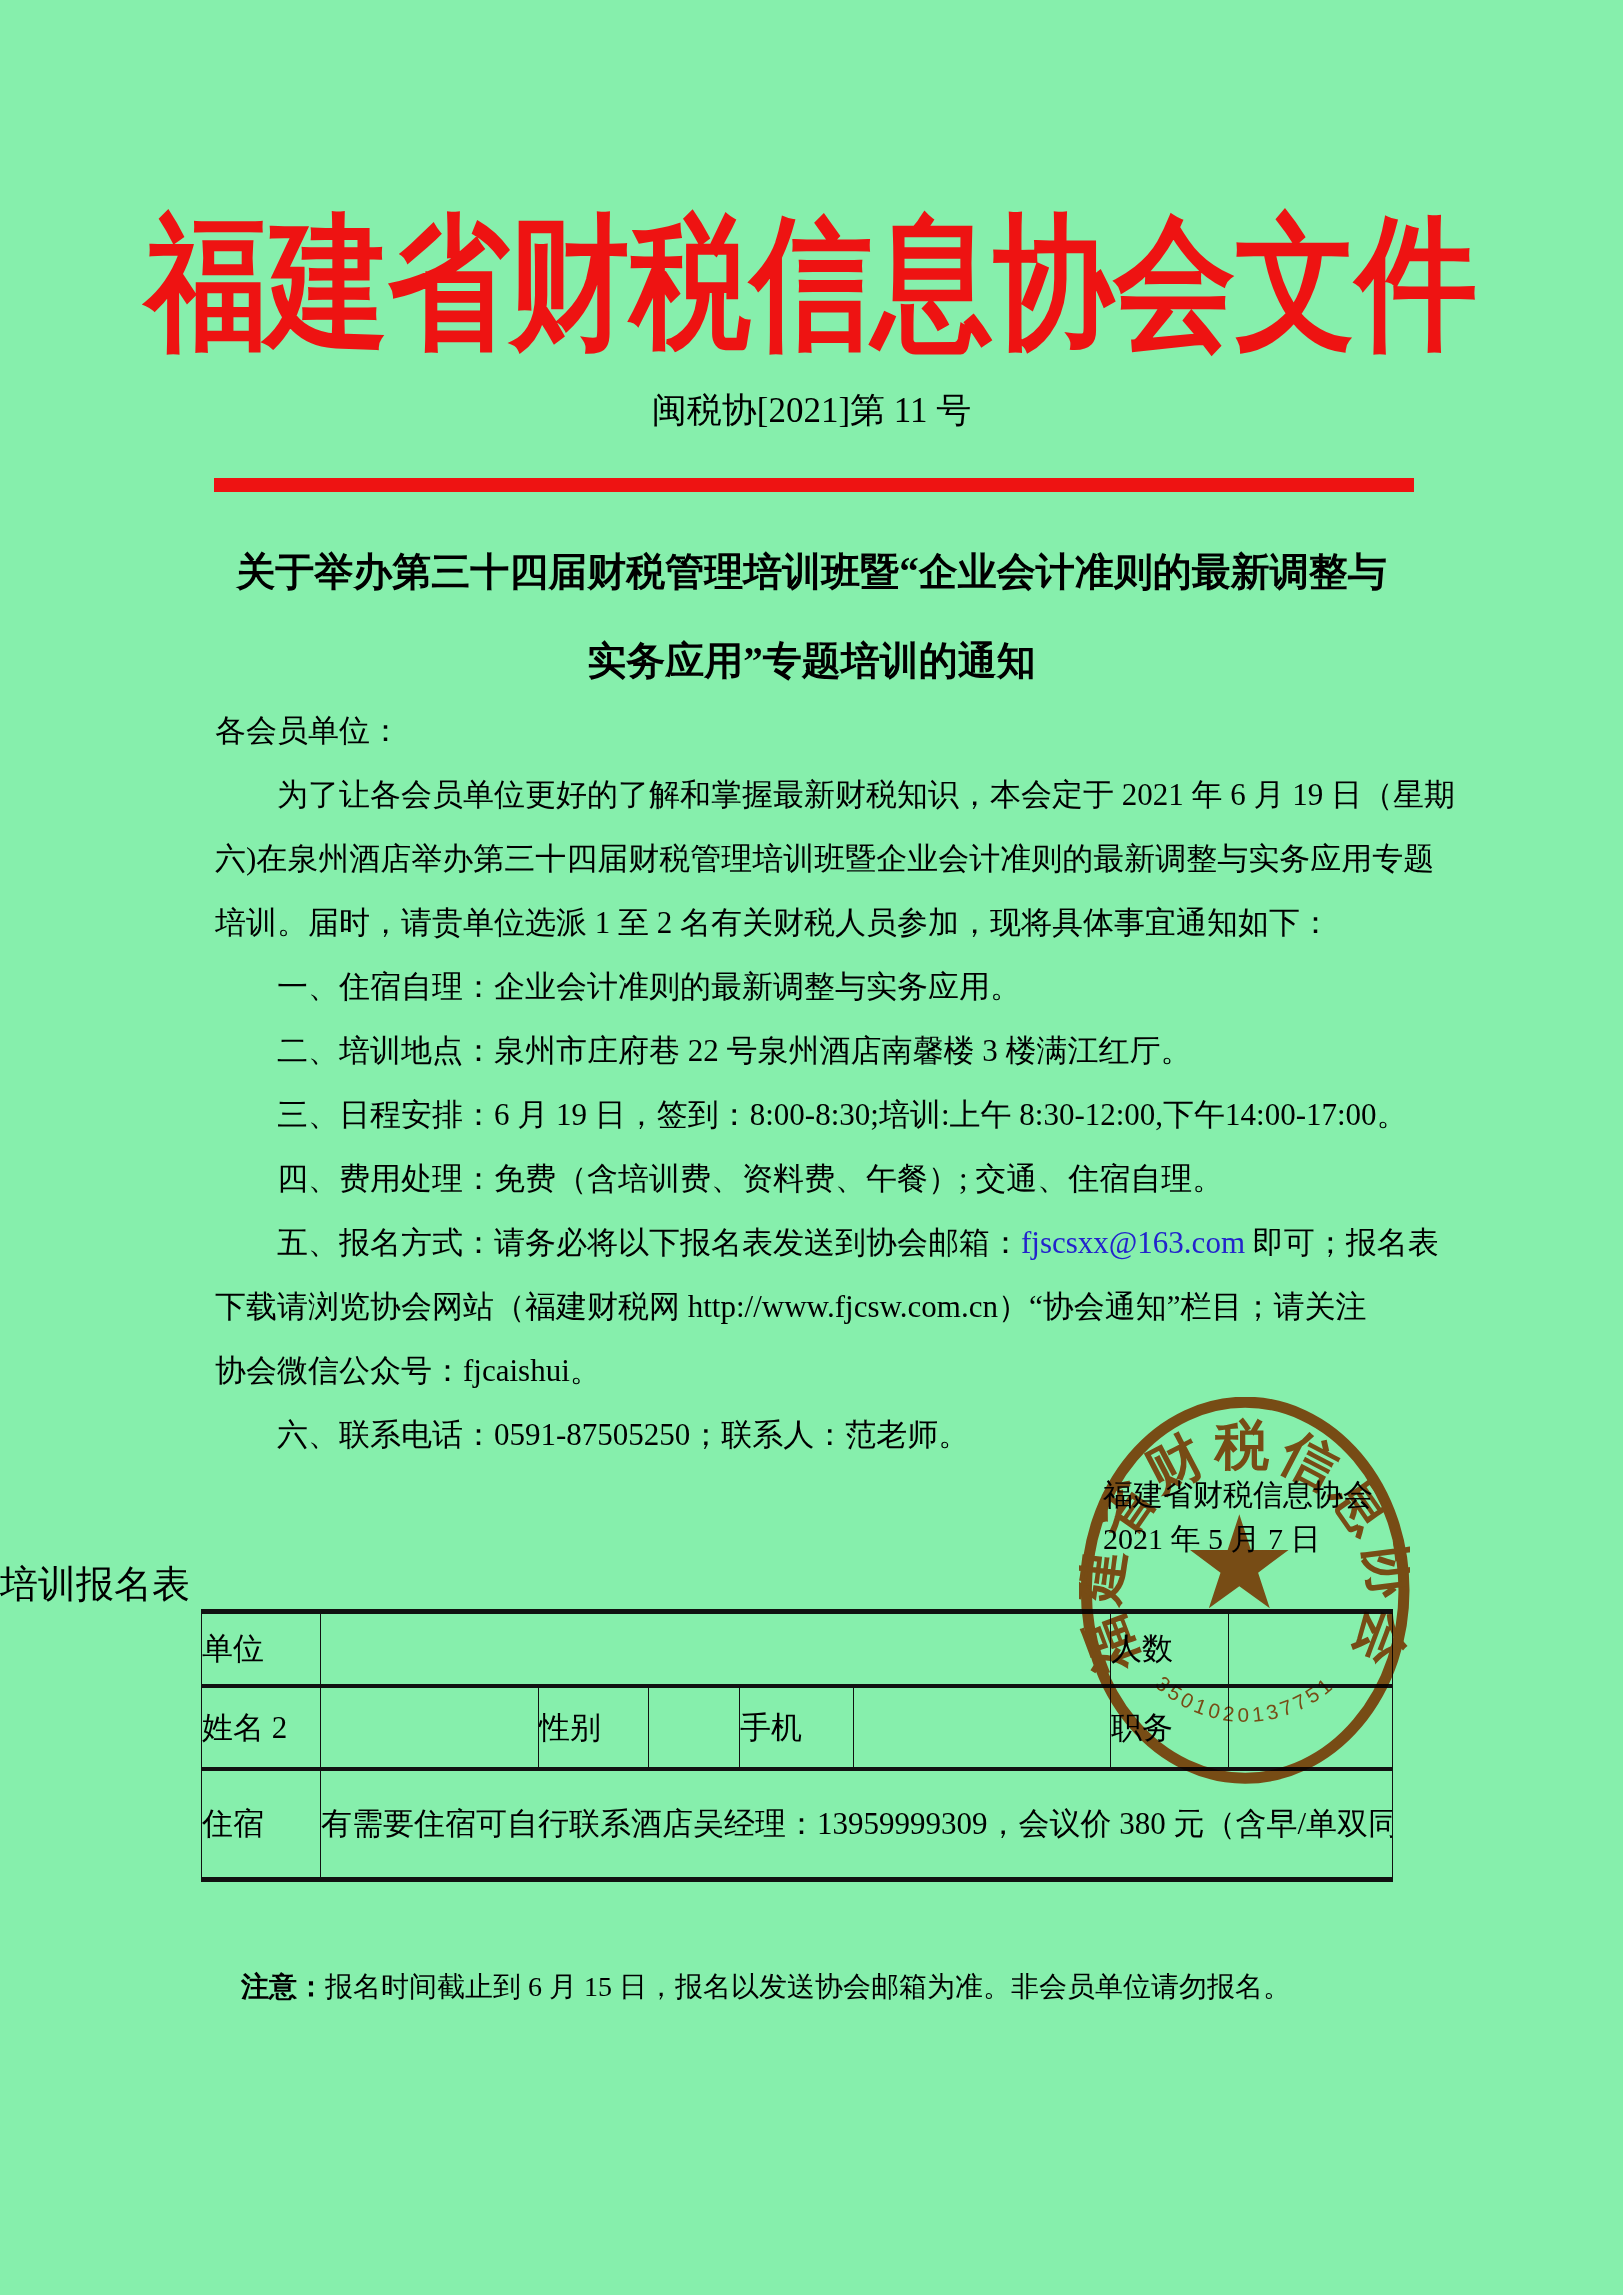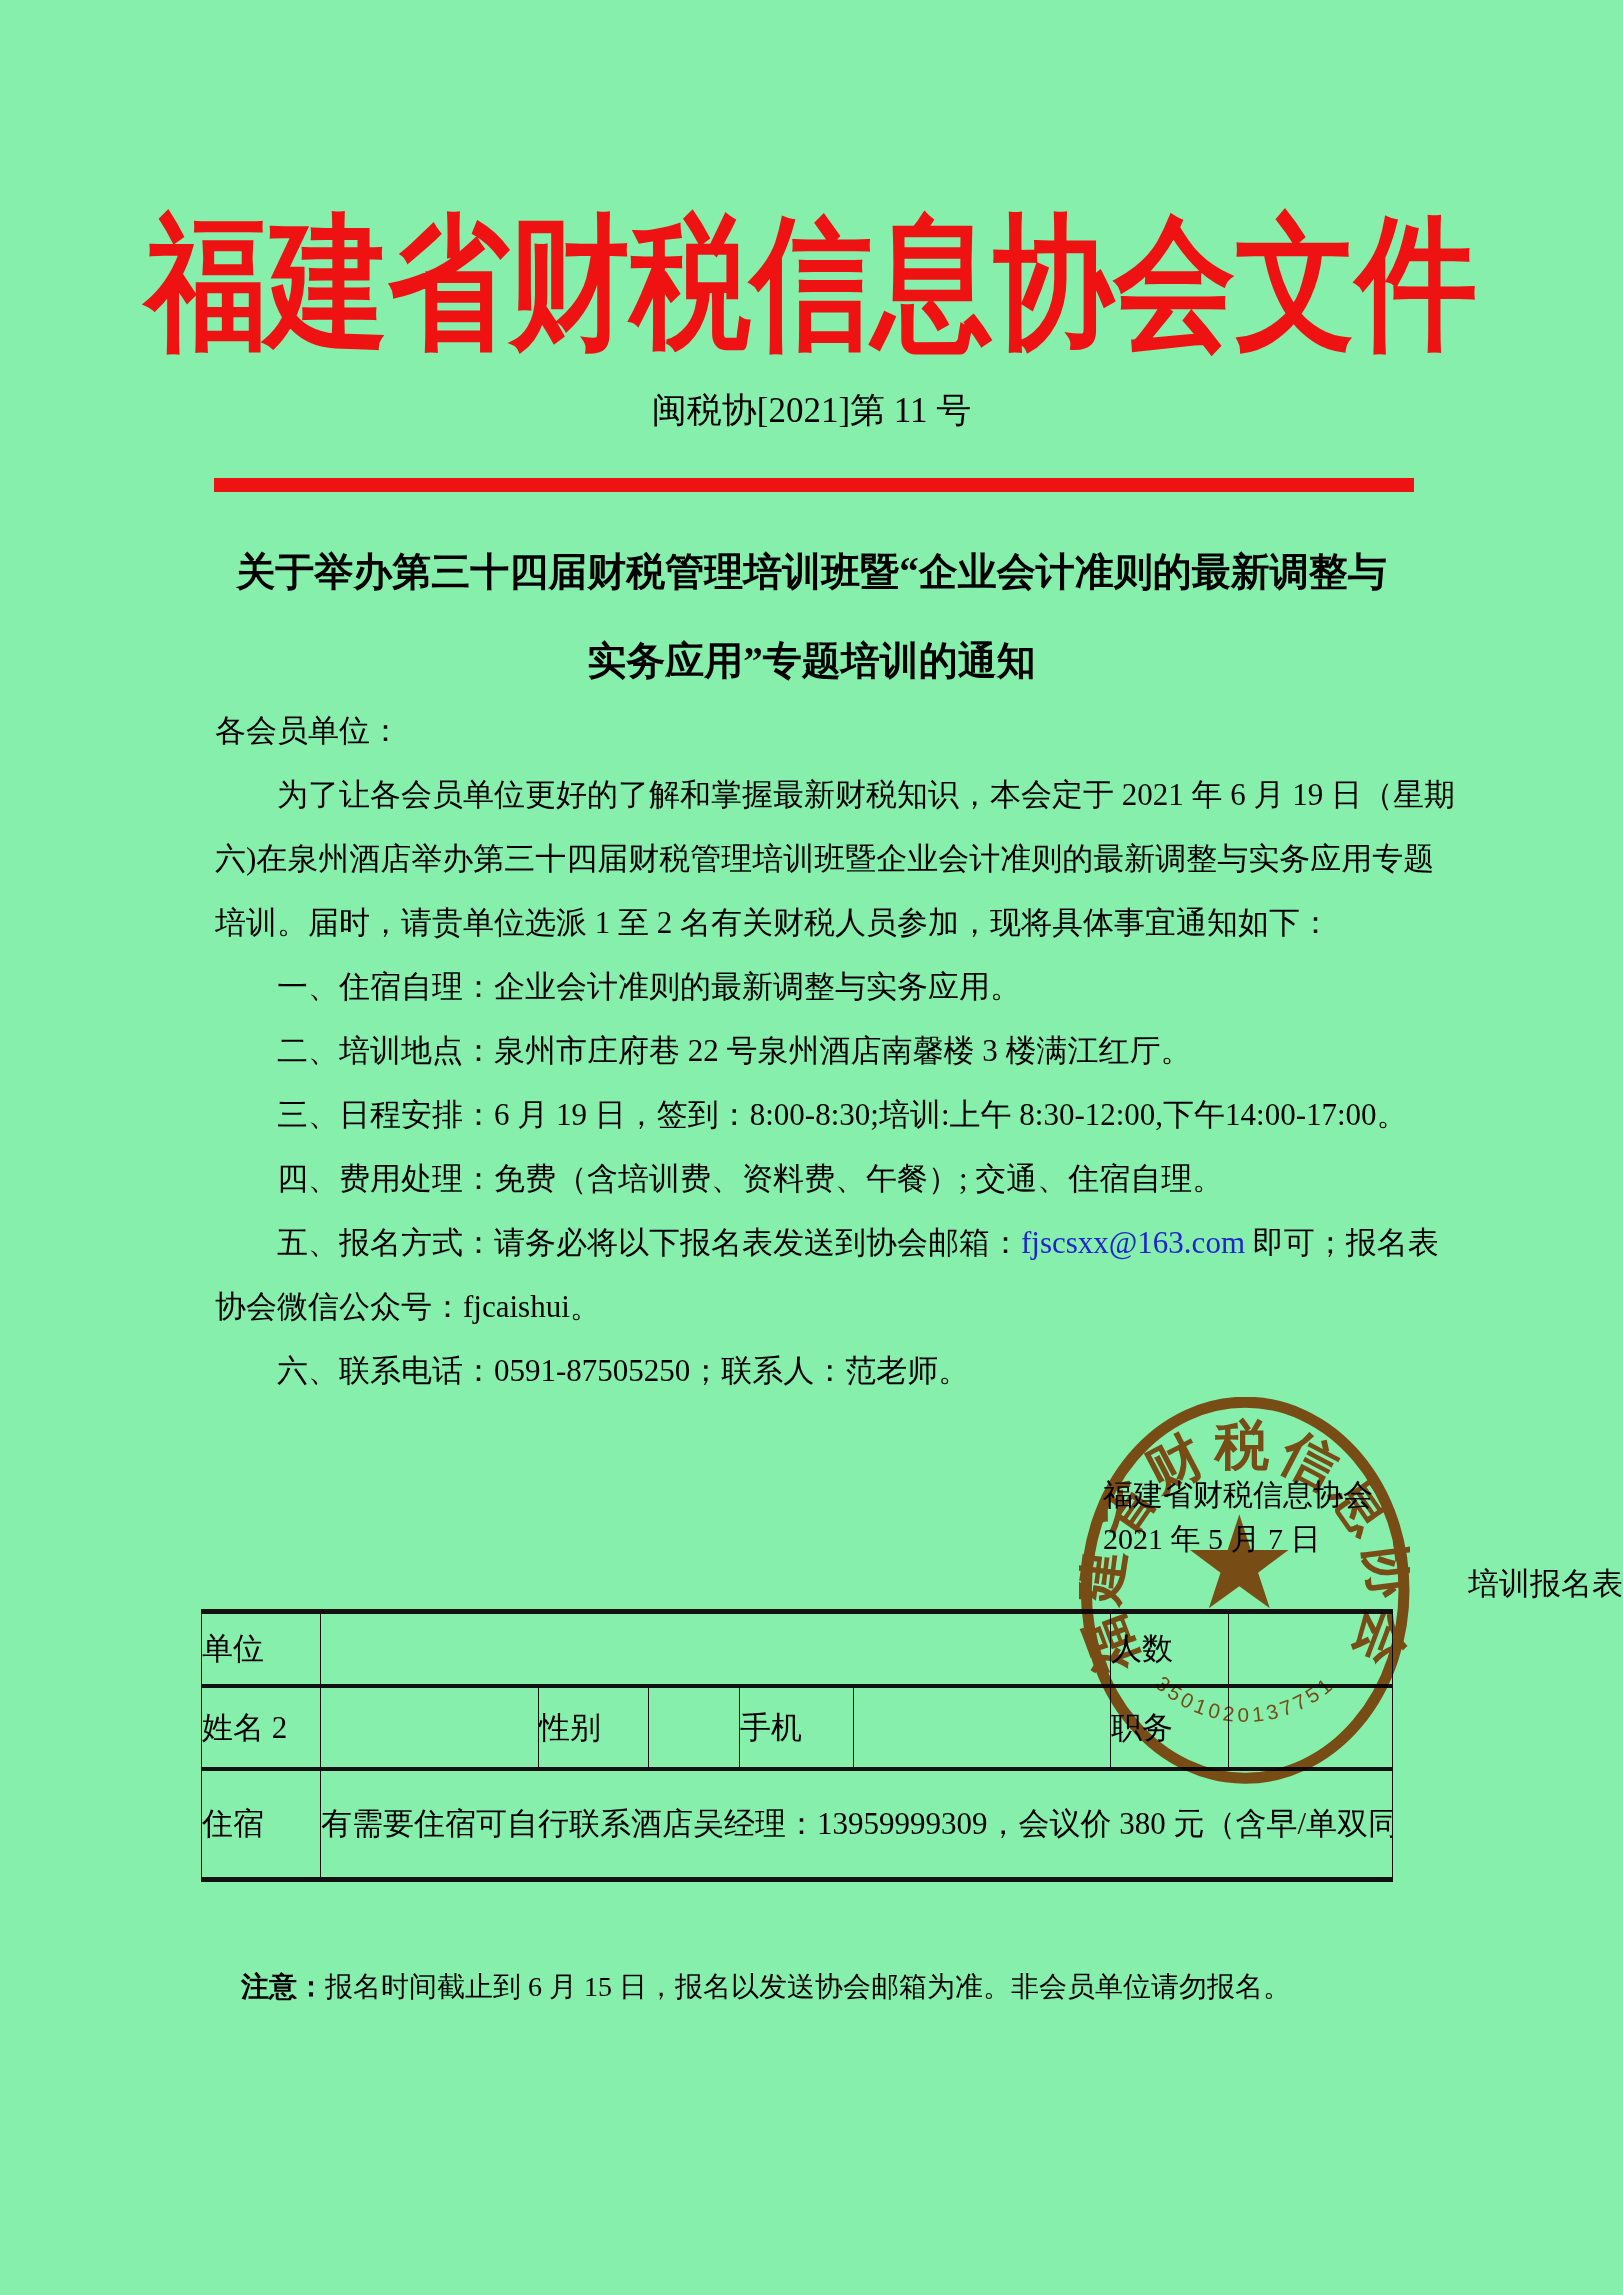--- a/index.html
+++ b/index.html
@@ -49,21 +49,21 @@
   .sig-org{
     position:absolute;left:1103px;top:1475px;
     font-size:30px;line-height:39px;white-space:nowrap;
   }
   .sig-date{
     position:absolute;left:1103px;top:1519px;
     font-size:30px;line-height:39px;white-space:nowrap;
   }
   .form-title{
     position:absolute;left:0;top:1565px;width:100%;
-    text-align:right;font-size:31px;line-height:38px;
+    text-align:left;font-size:38px;line-height:38px;
   }
   table.reg{
     position:absolute;left:201px;top:1609px;
     width:1192px;
     border-collapse:collapse;table-layout:fixed;
     font-size:31px;
   }
   table.reg td{
     border:1.9px solid #111;
     padding:0;
@@ -116,20 +116,21 @@
   <div class="body-text">
     <div class="bline">各会员单位：</div>
     <div class="bline indent">为了让各会员单位更好的了解和掌握最新财税知识，本会定于 2021 年 6 月 19 日（星期</div>
     <div class="bline">六)在泉州酒店举办第三十四届财税管理培训班暨企业会计准则的最新调整与实务应用专题</div>
     <div class="bline">培训。届时，请贵单位选派 1 至 2 名有关财税人员参加，现将具体事宜通知如下：</div>
     <div class="bline indent">一、住宿自理：企业会计准则的最新调整与实务应用。</div>
     <div class="bline indent">二、培训地点：泉州市庄府巷 22 号泉州酒店南馨楼 3 楼满江红厅。</div>
     <div class="bline indent">三、日程安排：6 月 19 日，签到：8:00-8:30;培训:上午 8:30-12:00,下午14:00-17:00。</div>
     <div class="bline indent">四、费用处理：免费（含培训费、资料费、午餐）; 交通、住宿自理。</div>
     <div class="bline indent"><span>五、报名方式：请务必将以下报名表发送到协会邮箱：</span><span class="email">fjscsxx@163.com</span><span> 即可；报名表</span></div>
+    <div class="bline">下载请浏览协会网站（福建财税网 http://www.fjcsw.com.cn）“协会通知”栏目；请关注</div>
     <div class="bline">协会微信公众号：fjcaishui。</div>
     <div class="bline indent">六、联系电话：0591-87505250；联系人：范老师。</div>
   </div>
 
   <div class="sig-org">福建省财税信息协会</div>
   <div class="sig-date">2021 年 5 月 7 日</div>
 
   <div class="form-title">培训报名表</div>
 
   <table class="reg">

